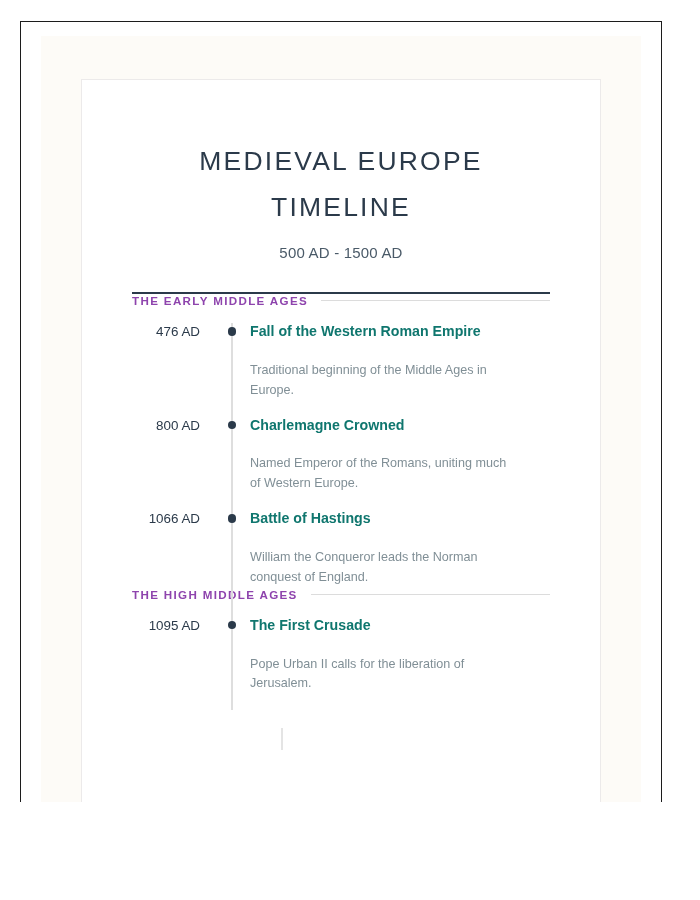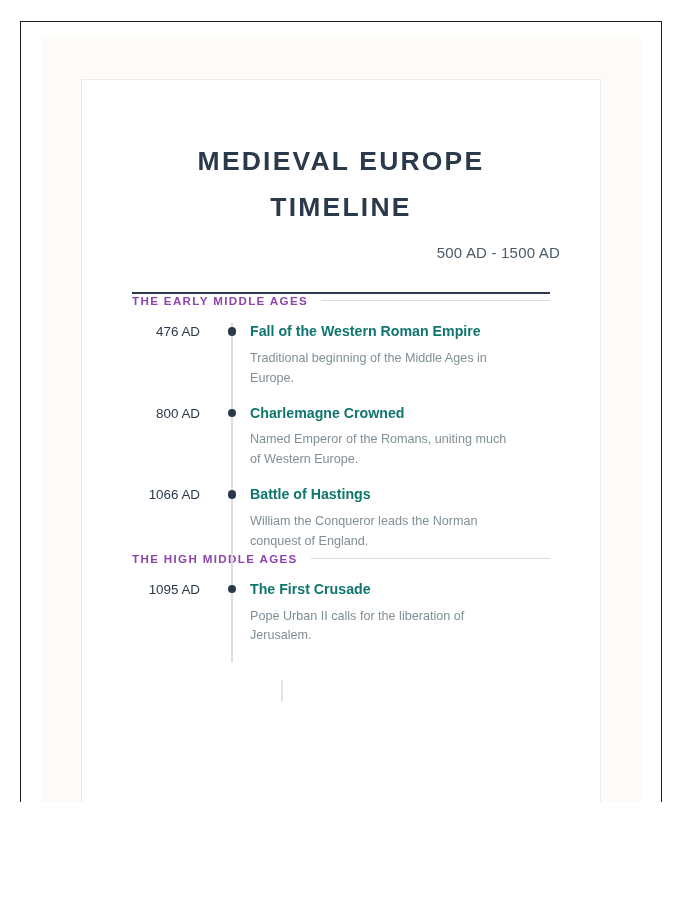--- a/index.html
+++ b/index.html
@@ -58,30 +58,30 @@
     top: 0;
     width: 518px;
     padding: 0;
   }
 
   
   .doc-title {
     margin: 0;
     padding: 59px 60px 0 60px;
     font-size: 26.5px;
-    font-weight: bold;
+    font-weight: normal;
     letter-spacing: 2.2px;
     line-height: 1.72;
     text-align: center;
     color: #2b3a4a;
   }
   .doc-subtitle {
     margin: 0;
     padding: 14px 40px 0 40px;
-    text-align: right;
+    text-align: center;
     font-size: 15px;
     color: #4a5a68;
     letter-spacing: 0.2px;
   }
   .title-rule {
     margin: 31px 50px 0 50px;
     height: 0;
     border-top: 2px solid #2b3a4a;
   }
 
@@ -148,21 +148,21 @@
     flex: 1 1 auto;
     padding-right: 4px;
   }
   .entry-title {
     font-size: 14.2px;
     font-weight: bold;
     color: #0f766e;
     line-height: 1.25;
   }
   .entry-desc {
-    margin-top: 8px;
+    margin-top: 20px;
     font-size: 12.6px;
     line-height: 1.58;
     color: #808f96;
     max-width: 268px;
   }
   .entry:last-child .entry-marker .line {
     bottom: -34px;
   }
 
   

